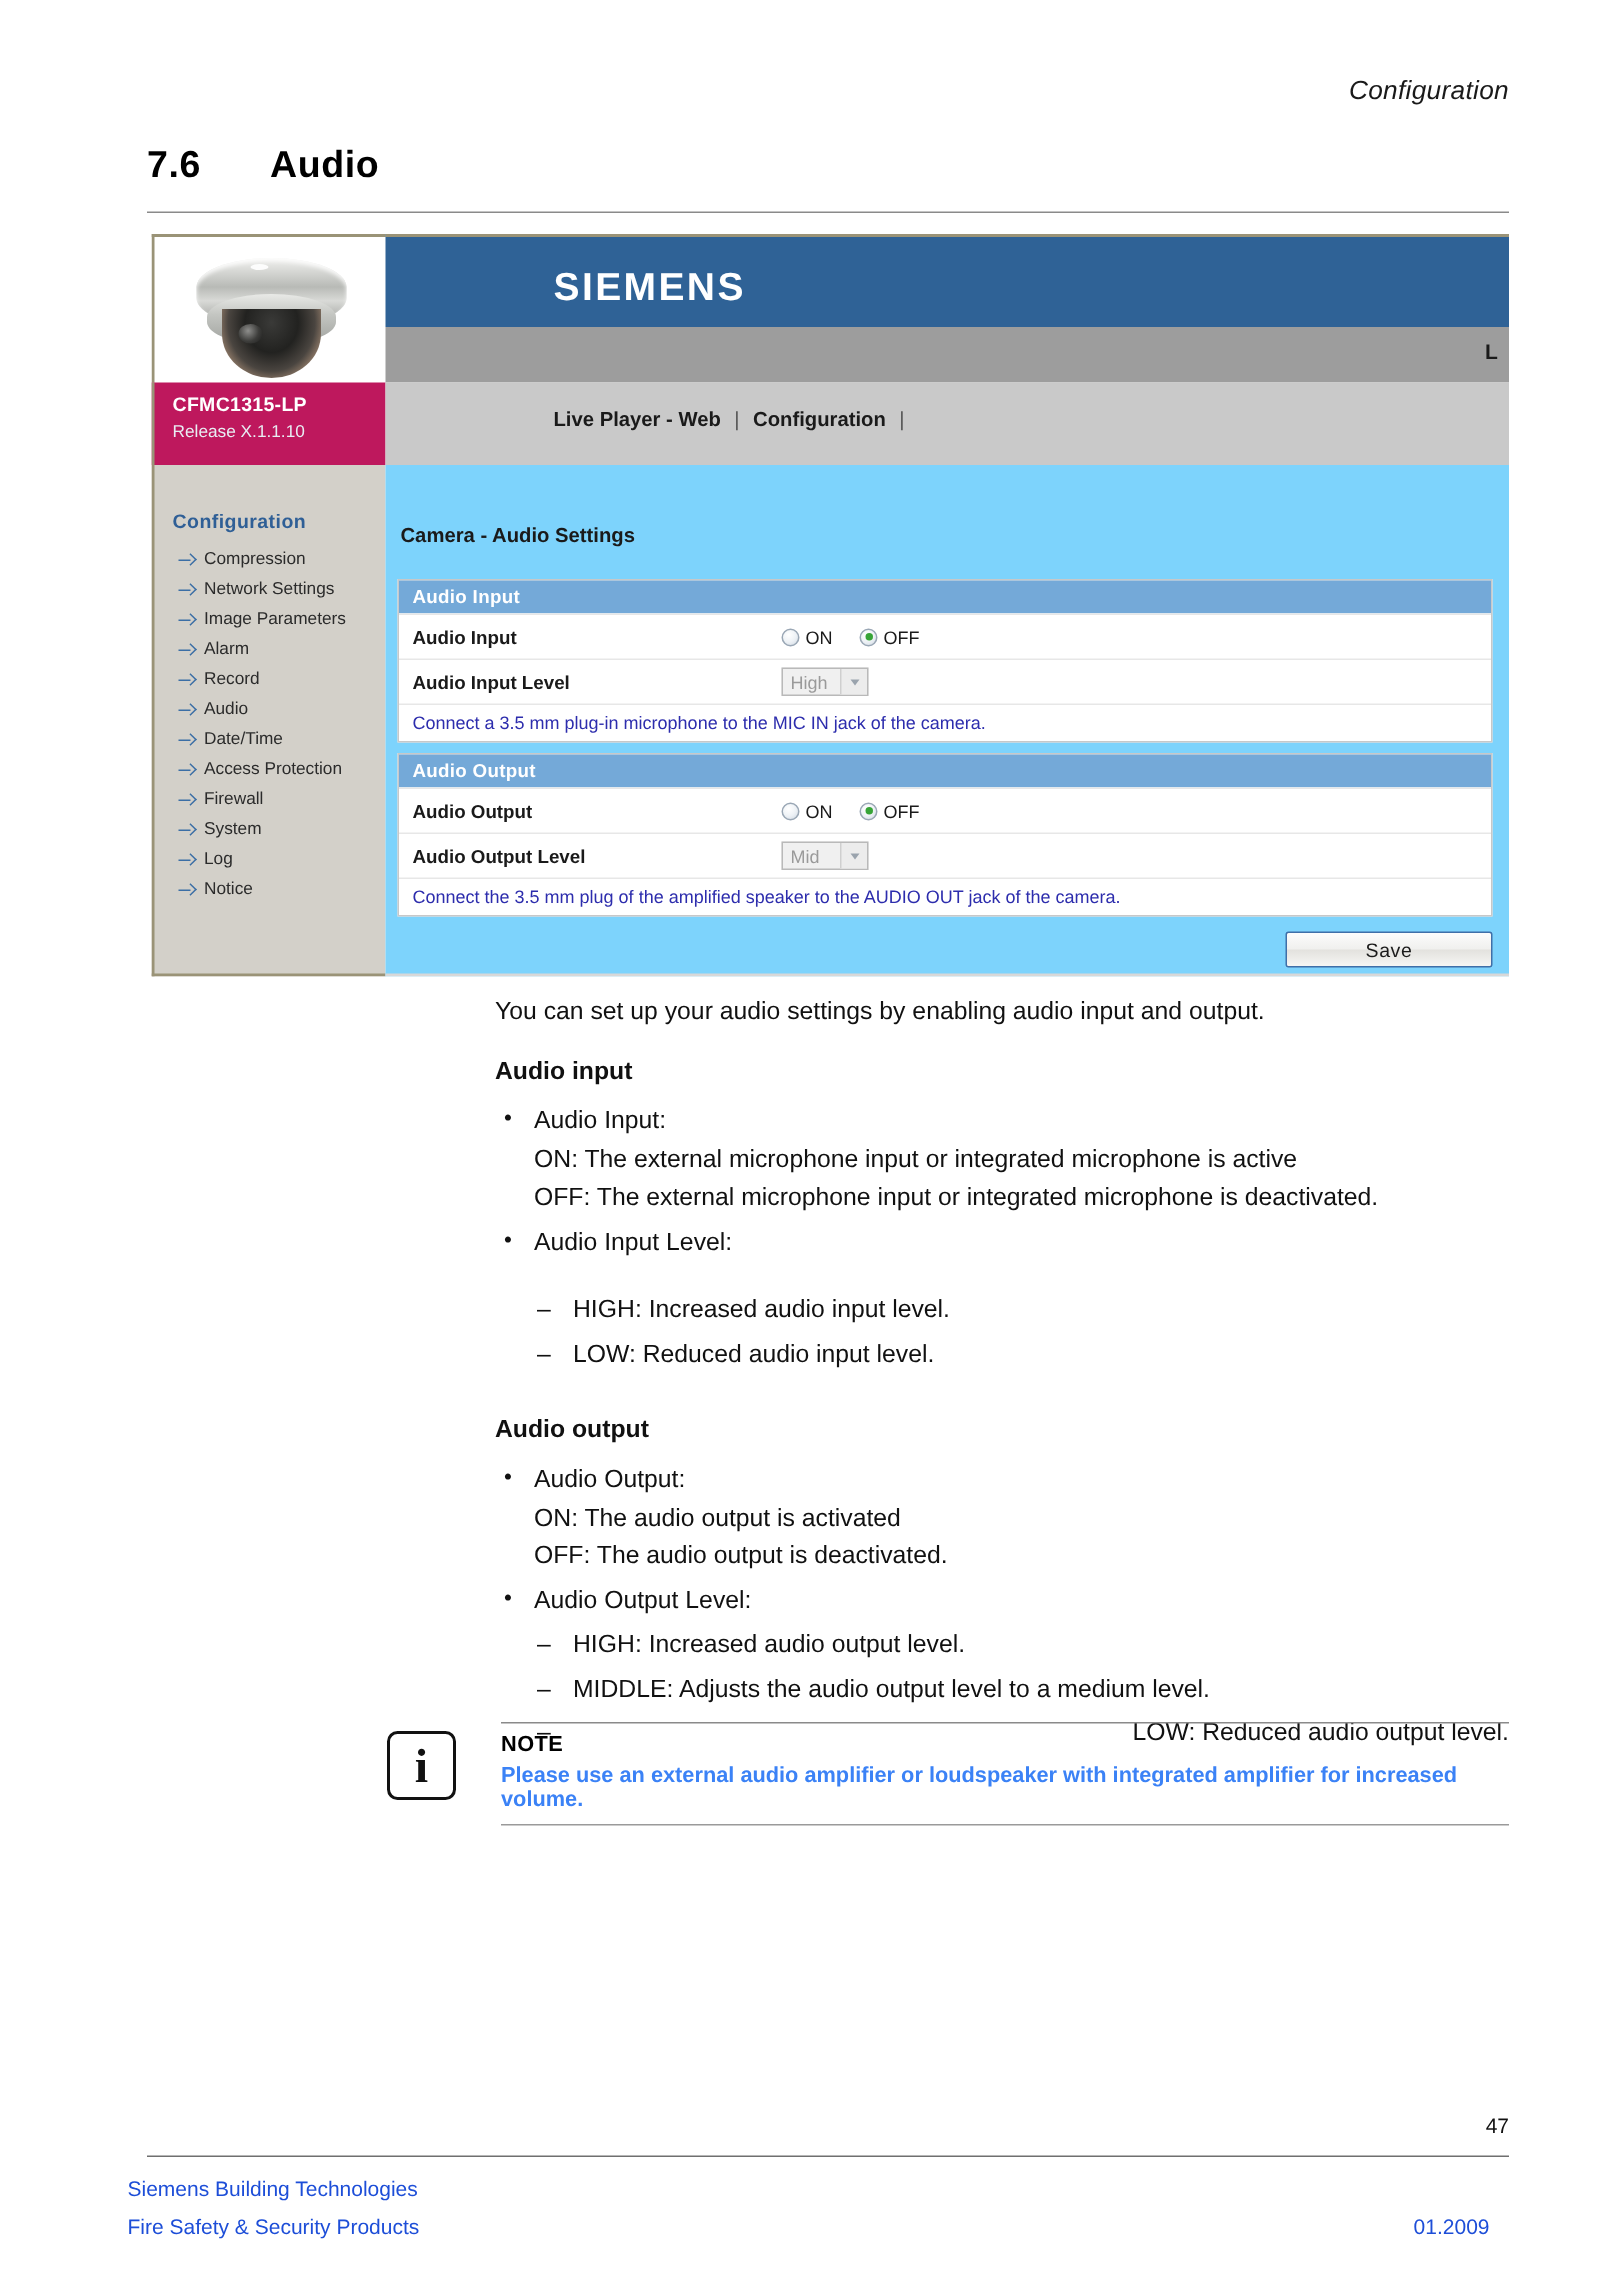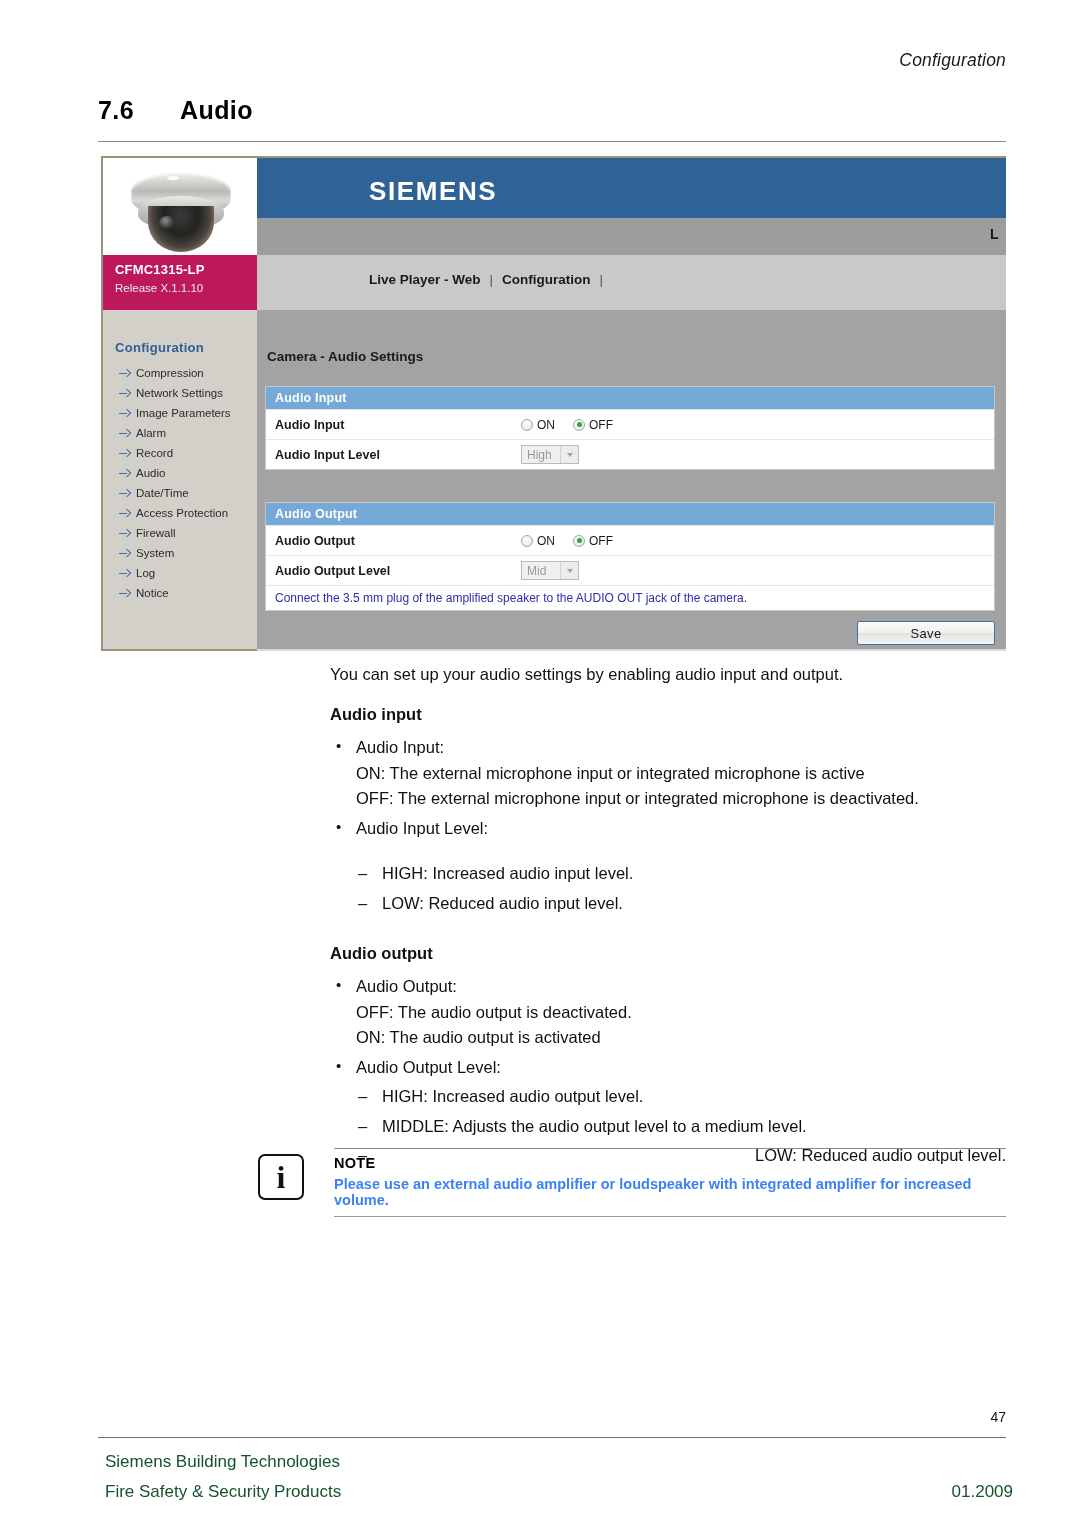--- a/index.html
+++ b/index.html
@@ -269,21 +269,21 @@
     border-right: 1.5px solid #3b6ea5;
     transform: rotate(45deg);
   }
 
   
   .content-pane {
     position: absolute;
     top: 154px; left: 156px;
     width: 749px;
     height: 341px;
-    background: #a3a3a3;
+    background: #7dd3fc;
     border-bottom: 2px solid #d8d8d8;
     box-sizing: border-box;
   }
   .content-title {
     position: absolute;
     top: 39px; left: 10px;
     font-size: 13.5px;
     font-weight: bold;
     color: #1a1a1a;
   }
@@ -490,25 +490,25 @@
   .footer-rule {
     position: absolute;
     left: 98px;
     top: 1437px;
     width: 908px;
     height: 1px;
     background: #6f6f6f;
   }
   .footer {
     position: absolute;
-    left: 105px;
+    left: 85px;
     top: 1447px;
     width: 908px;
-    font-size: 17px;
-    color: #14532d;
+    font-size: 14px;
+    color: #1d4ed8;
   }
   .footer-line {
     display: flex;
     justify-content: space-between;
     line-height: 1.75;
   }
 </style>
 </head>
 <body>
 
@@ -635,20 +635,21 @@
           <div class="row-ctrl">
             <div class="select-box">
               <span class="select-val">High</span>
               <span class="select-arrow">
                   <i></i>
                 </span>
             </div>
           </div>
         </div>
 
+        <div class="hint-row">Connect a 3.5 mm plug-in microphone to the MIC IN jack of the camera.</div>
       </div>
 
       <div class="panel panel-b">
         <div class="panel-head">Audio Output</div>
 
         <div class="panel-row">
           <div class="row-label">Audio Output</div>
           <div class="row-ctrl">
             <div class="radio-group">
               <label class="radio-opt">
@@ -693,22 +694,22 @@
   <div class="sub-line">ON: The external microphone input or integrated microphone is active</div>
   <div class="sub-line">OFF: The external microphone input or integrated microphone is deactivated.</div>
 
   <div class="bullet" style="margin-top:4px;">Audio Input Level:</div>
   <div class="dash" style="margin-top:20px;">HIGH: Increased audio input level.</div>
   <div class="dash" style="margin-top:4px;">LOW: Reduced audio input level.</div>
 
   <div class="h-sub" style="margin-top:24px;">Audio output</div>
 
   <div class="bullet" style="margin-top:8px;">Audio Output:</div>
+  <div class="sub-line">ON: The audio output is activated</div>
   <div class="sub-line">OFF: The audio output is deactivated.</div>
-  <div class="sub-line">ON: The audio output is activated</div>
 
   <div class="bullet" style="margin-top:4px;">Audio Output Level:</div>
   <div class="dash" style="margin-top:4px;">HIGH: Increased audio output level.</div>
   <div class="dash" style="margin-top:4px;">MIDDLE: Adjusts the audio output level to a medium level.</div>
   <div class="dash" style="margin-top:4px;text-align:right;">LOW: Reduced audio output level.</div>
 </div>
 
 <div class="note-wrap">
   <div class="note-icon">i</div>
   <div class="note-body">

